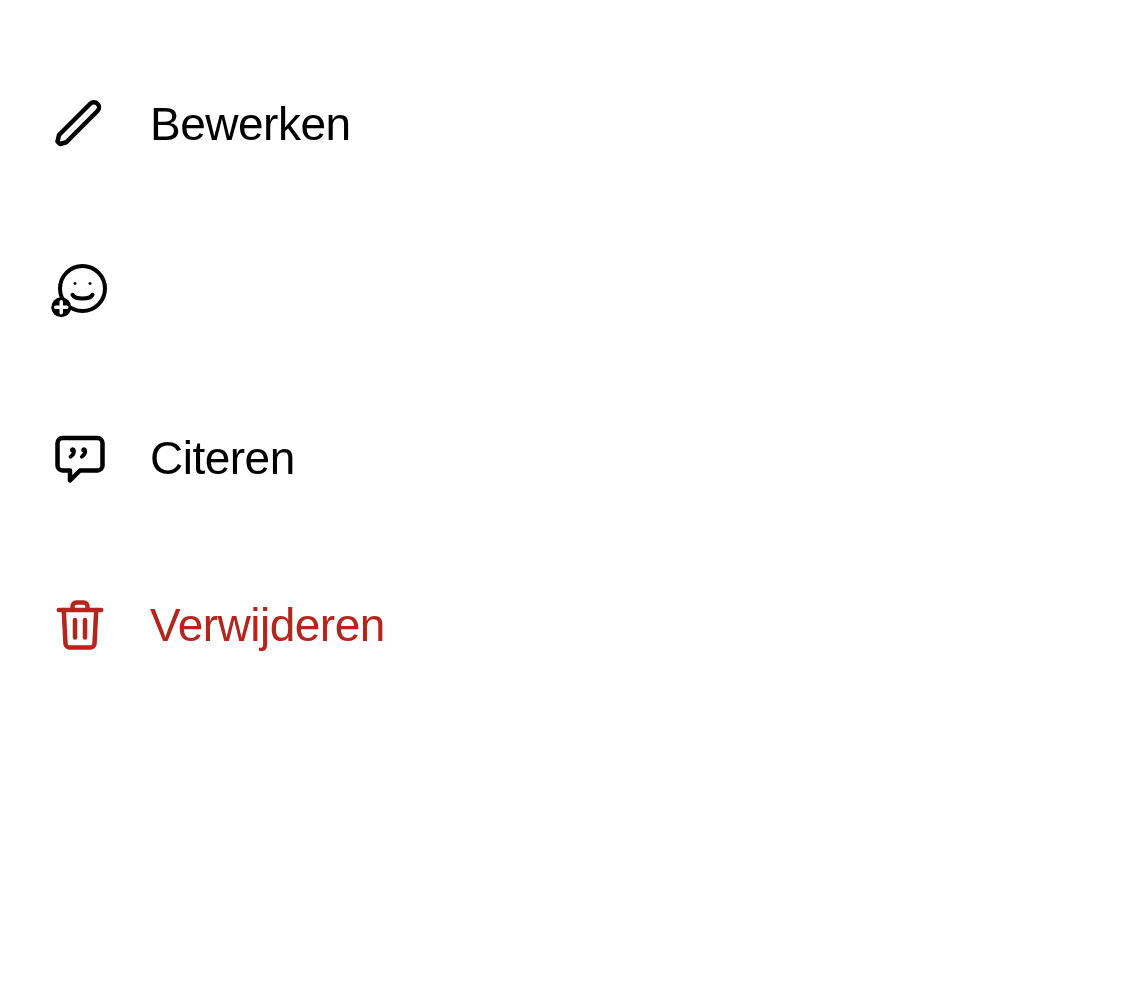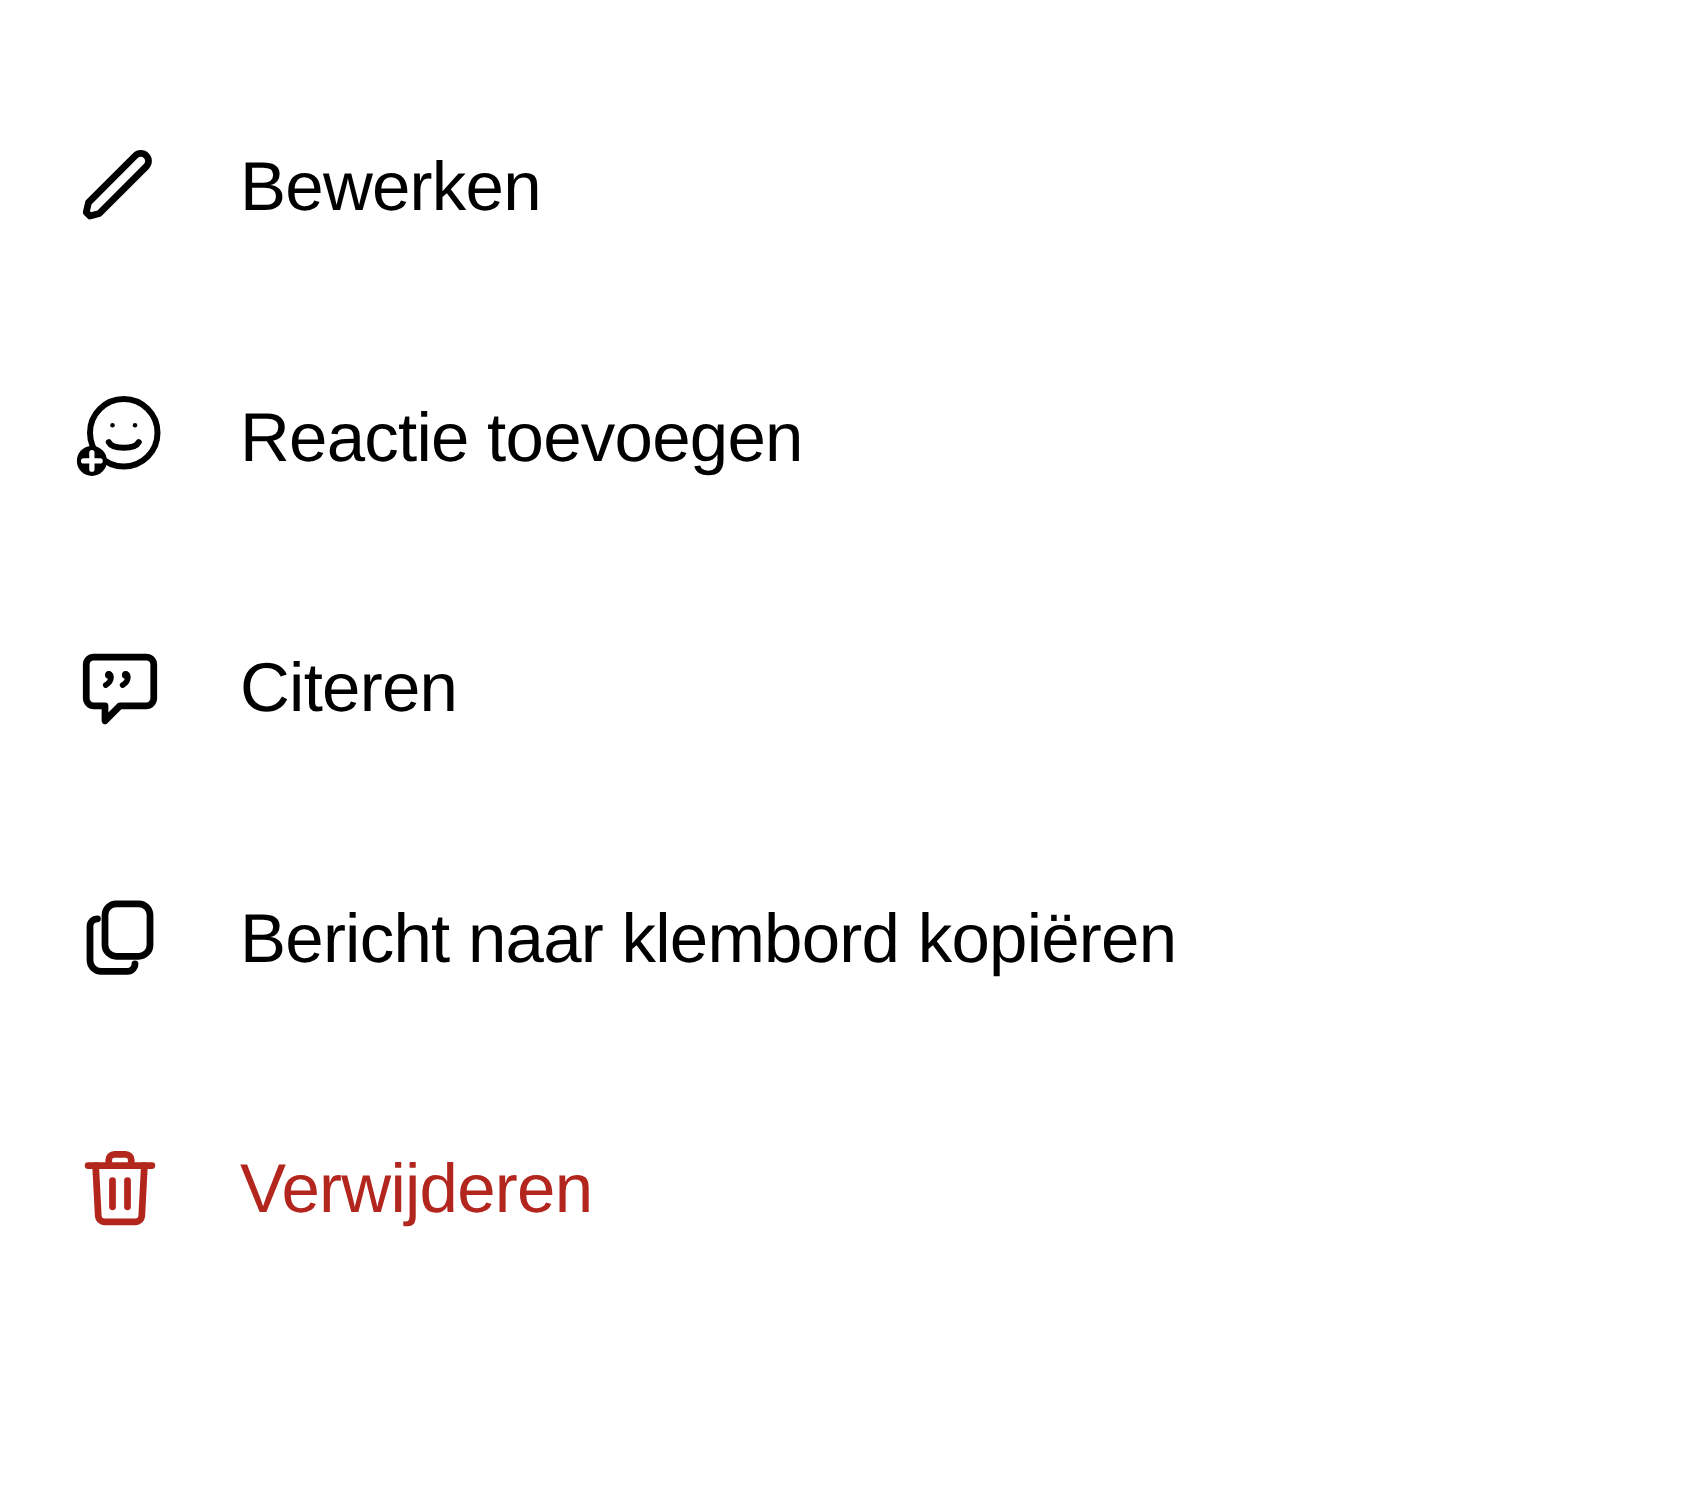--- a/index.html
+++ b/index.html
@@ -16,21 +16,21 @@
     }
     .menu {
       display: flex;
       flex-direction: column;
     }
     .menu-item {
       display: flex;
       align-items: center;
       height: 167px;
       cursor: pointer;
-      gap: 50px;
+      gap: 40px;
     }
     .menu-item .icon-wrap {
       width: 60px;
       height: 60px;
       display: flex;
       align-items: center;
       justify-content: center;
       flex-shrink: 0;
     }
     .menu-item .icon-wrap svg {
@@ -70,45 +70,35 @@
     <span class="icon-wrap">
       <svg viewBox="0 0 24 24" fill="none" stroke="#000000" stroke-width="1.6" stroke-linecap="round" stroke-linejoin="round">
         <circle cx="13" cy="11" r="9"></circle>
         <circle cx="10" cy="9" r="0.6" fill="#000000" stroke="none"></circle>
         <circle cx="16" cy="9" r="0.6" fill="#000000" stroke="none"></circle>
         <path d="M9 13.5 C10 15.5 16 15.5 17 13.5"></path>
         <circle cx="4.5" cy="18.5" r="4" fill="#000000" stroke="none"></circle>
         <path d="M4.5 16.3 L4.5 20.7 M2.3 18.5 L6.7 18.5" stroke="#ffffff" stroke-width="1.4"></path>
       </svg>
     </span>
-    <span class="label">Reactie toevoegen</span>
   </div>
 
   <div class="menu-item">
     <span class="icon-wrap">
       <svg viewBox="0 0 24 24" fill="none" stroke="#000000" stroke-width="1.8" stroke-linecap="round" stroke-linejoin="round">
         <path d="M5 4 H19 C20.1 4 21 4.9 21 6 V15 C21 16.1 20.1 17 19 17 H12 L8 21 V17 H5 C3.9 17 3 16.1 3 15 V6 C3 4.9 3.9 4 5 4 Z"></path>
         <path d="M9 8.5 C9 8.5 9.6 8.5 9.6 9.3 C9.6 10.6 8.2 11.5 8.2 11.5" stroke-width="1.5" fill="none"></path>
         <path d="M13.5 8.5 C13.5 8.5 14.1 8.5 14.1 9.3 C14.1 10.6 12.7 11.5 12.7 11.5" stroke-width="1.5" fill="none"></path>
         <circle cx="9" cy="8.8" r="1" fill="#000000" stroke="none"></circle>
         <circle cx="13.5" cy="8.8" r="1" fill="#000000" stroke="none"></circle>
       </svg>
     </span>
     <span class="label">Citeren</span>
   </div>
 
-  <div class="menu-item">
-    <span class="icon-wrap">
-      <svg viewBox="0 0 24 24" fill="none" stroke="#000000" stroke-width="1.8" stroke-linecap="round" stroke-linejoin="round">
-        <rect x="8" y="3" width="12" height="14" rx="3"></rect>
-        <path d="M16 19 C16 20.1 15.1 21 14 21 H7 C5.3 21 4 19.7 4 18 V9 C4 7.9 4.9 7 6 7"></path>
-      </svg>
-    </span>
-    <span class="label">Bericht naar klembord kopiëren</span>
-  </div>
 
   <div class="menu-item danger">
     <span class="icon-wrap">
       <svg viewBox="0 0 24 24" fill="none" stroke="#b3261e" stroke-width="1.8" stroke-linecap="round" stroke-linejoin="round">
         <path d="M3.5 6 H20.5"></path>
         <path d="M9 6 V4.5 C9 3.7 9.7 3 10.5 3 H13.5 C14.3 3 15 3.7 15 4.5 V6"></path>
         <path d="M5.5 6 L6.2 19.5 C6.25 20.3 7 21 7.8 21 H16.2 C17 21 17.75 20.3 17.8 19.5 L18.5 6"></path>
         <path d="M10 10 V17"></path>
         <path d="M14 10 V17"></path>
       </svg>

